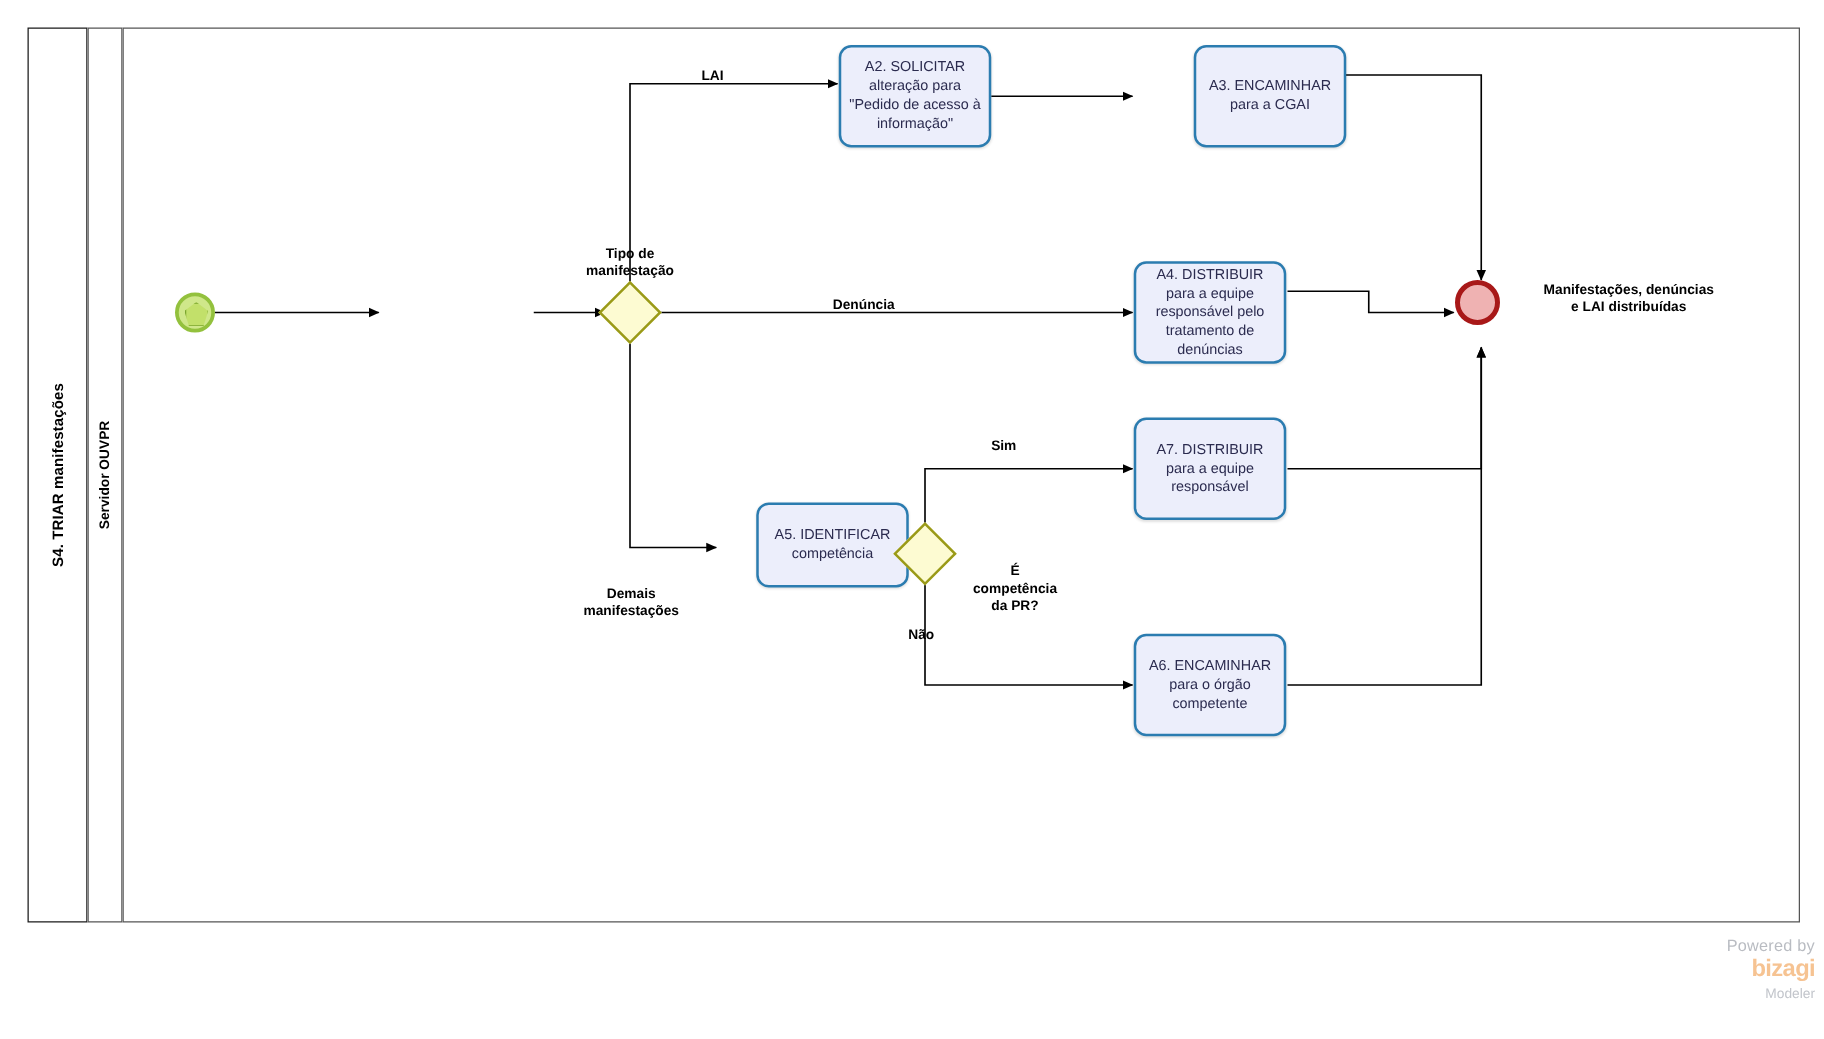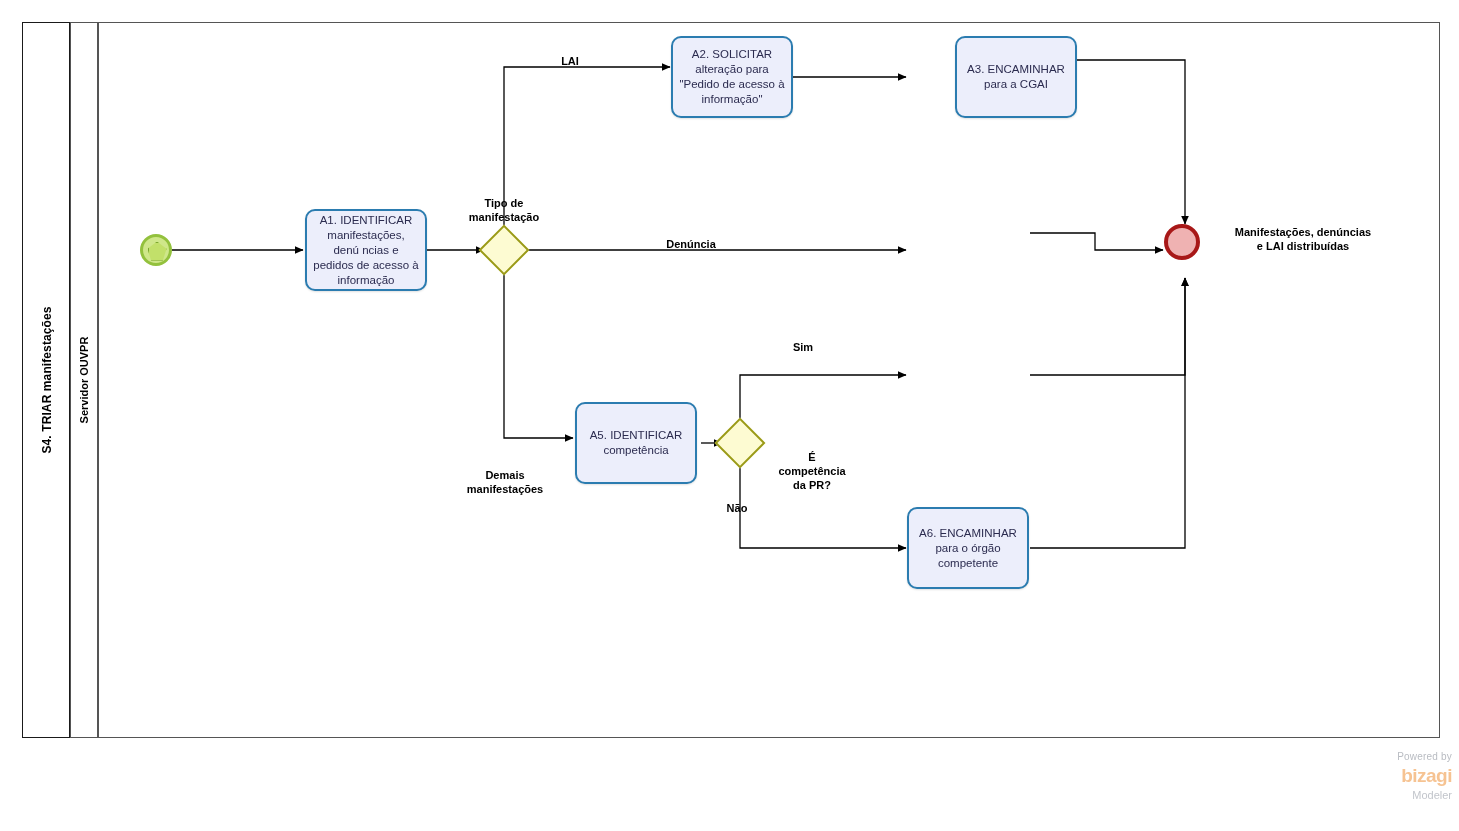--- a/index.html
+++ b/index.html
@@ -137,21 +137,21 @@
   
   .bizagi {
     position: absolute;
     left: 1340px;
     top: 752px;
     width: 112px;
     height: 48px;
     text-align: right;
   }
   .bizagi .powered {
-    font-size: 10px;
+    font-size: 13px;
     color: #b9bcc2;
     letter-spacing: 0.2px;
     line-height: 10px;
   }
   .bizagi .wordmark {
     font-size: 19px;
     line-height: 27px;
     color: #f6c392;
     font-weight: bold;
     letter-spacing: -0.5px;
@@ -212,37 +212,39 @@
       <path d="M1030,375 L1185,375 L1185,278"></path>
 
       <path d="M1030,548 L1185,548 L1185,278"></path>
     </g>
   </svg>
 
   <div class="start-event" style="left:140px; top:234px;">
     <span class="pentagon"></span>
   </div>
 
-  <div class="task" style="left:305px; top:209px; width:122px; height:82px;">A1. IDENTIFICAR
-manifestações,  denú
-ncias e pedidos de
-acesso à informação</div>
 
   <div class="task" style="left:671px; top:36px; width:122px; height:82px;">A2. SOLICITAR
 alteração para
 "Pedido de acesso à
 informação"</div>
 
   <div class="task" style="left:907px; top:36px; width:122px; height:82px;margin-left:48px;">A3. ENCAMINHAR
 para a CGAI</div>
 
-
-  <div class="task" style="left:575px; top:402px; width:122px; height:82px;">A5. IDENTIFICAR
+  <div class="task" style="left:907px; top:209px; width:122px; height:82px;">A4. DISTRIBUIR para
+a equipe responsável
+pelo tratamento de
+denúncias</div>
+
+  <div class="task" style="left:605px; top:402px; width:122px; height:68px;">A5. IDENTIFICAR
 competência</div>
 
+  <div class="task" style="left:907px; top:334px; width:122px; height:82px;">A7. DISTRIBUIR para
+a equipe responsável</div>
 
   <div class="task" style="left:907px; top:507px; width:122px; height:82px;">A6. ENCAMINHAR
 para o órgão
 competente</div>
 
   <div class="gateway" style="left:486px; top:232px;"></div>
   <div class="label" style="left:440px; top:196px; width:128px;">Tipo de
 manifestação</div>
 
   <div class="gateway" style="left:722px; top:425px;"></div>
@@ -254,21 +256,21 @@
   <div class="label left-align" style="left:1213px; top:225px; width:180px;">Manifestações, denúncias
 e LAI distribuídas</div>
 
   <div class="label" style="left:538px; top:54px; width:64px;">LAI</div>
 
   <div class="label" style="left:650px; top:237px; width:82px;">Denúncia</div>
 
   <div class="label" style="left:444px; top:468px; width:122px;">Demais
 manifestações</div>
 
-  <div class="label" style="left:778px; top:340px; width:50px;">Sim</div>
+  <div class="label" style="left:778px; top:350px; width:50px;">Sim</div>
 
   <div class="label" style="left:712px; top:501px; width:50px;">Não</div>
 
   <div class="bizagi">
     <div class="powered">Powered by</div>
     <div class="wordmark">bizagi</div>
     <div class="modeler">Modeler</div>
   </div>
 
 </div>

